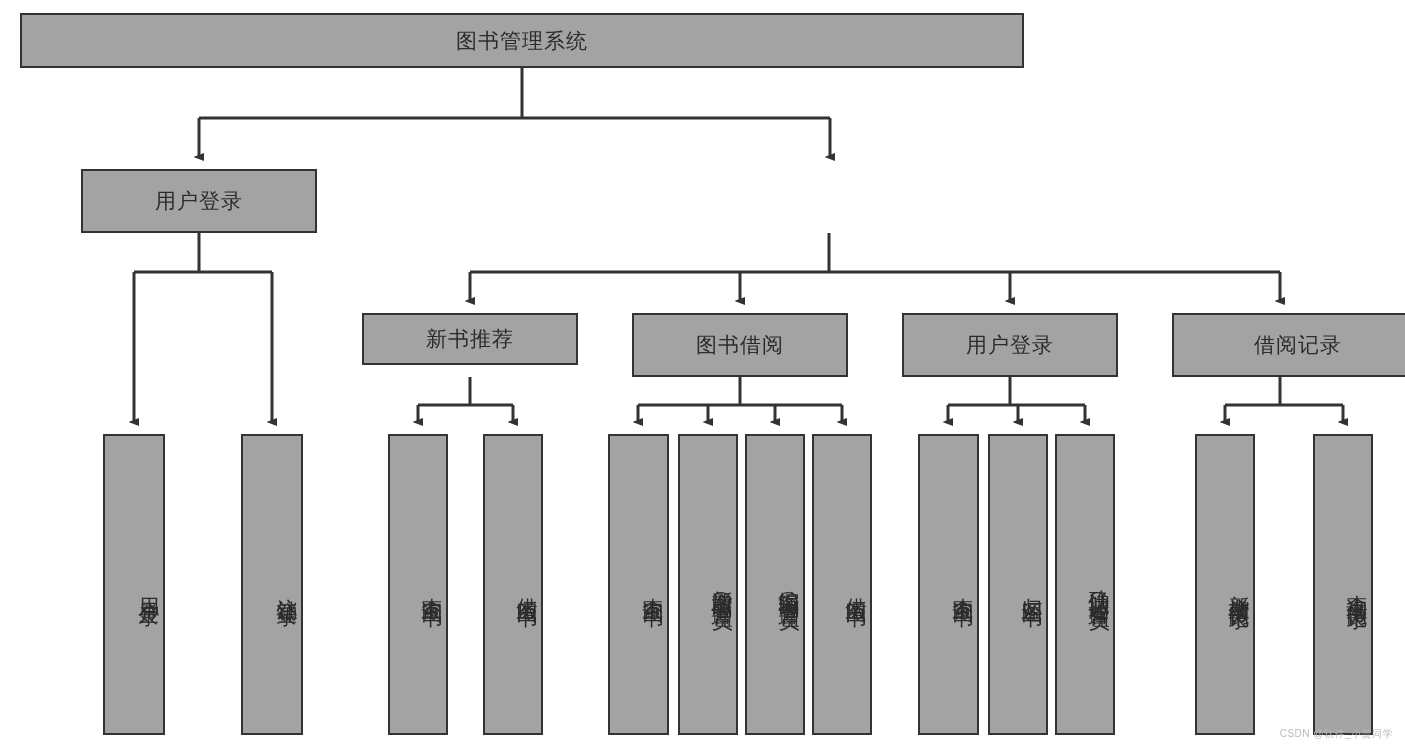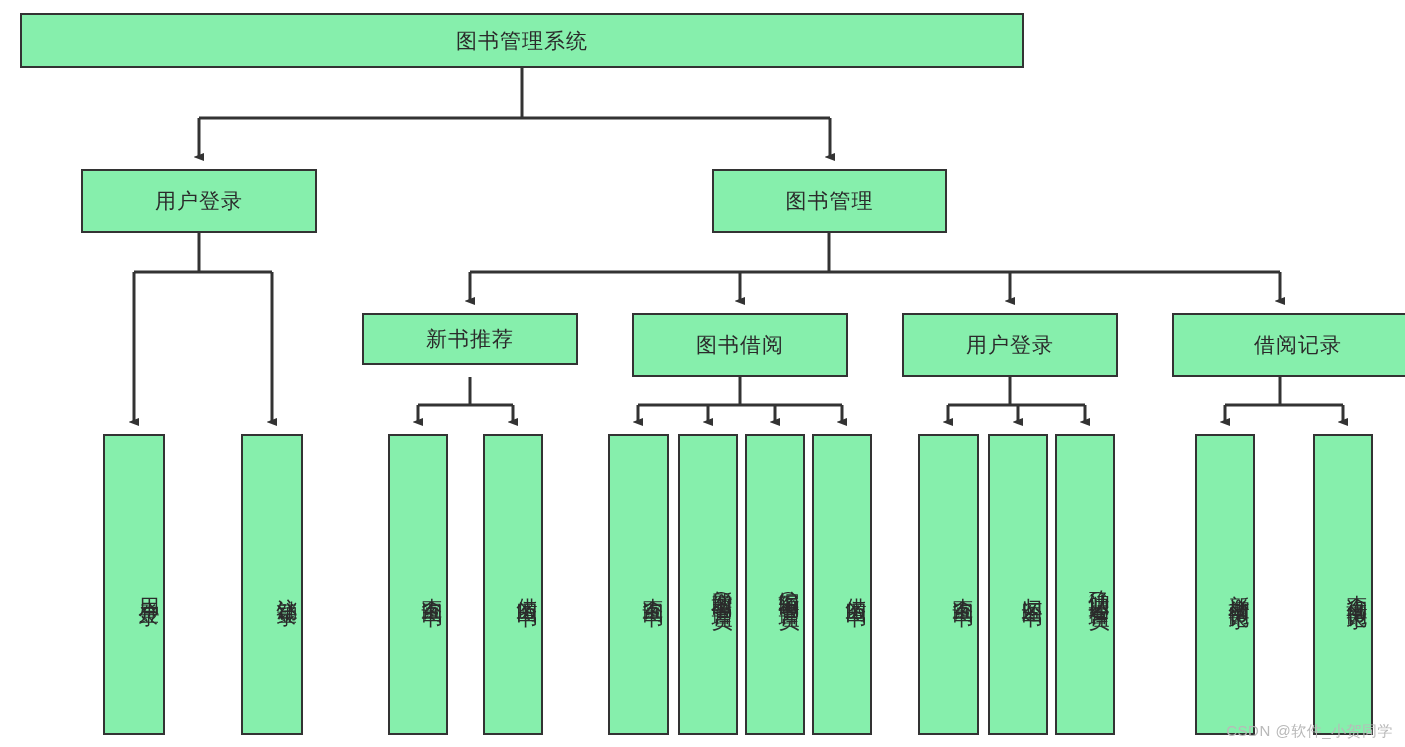--- a/index.html
+++ b/index.html
@@ -22,21 +22,21 @@
     left: 0;
     top: 0;
     width: 1405px;
     height: 747px;
     pointer-events: none;
   }
   .node {
     position: absolute;
     box-sizing: border-box;
     border: 2px solid #333333;
-    background: #86efac;
+    background: #a3a3a3;
     display: flex;
     align-items: center;
     justify-content: center;
     color: #2b2b2b;
   }
   .node.horiz {
     font-size: 21px;
     letter-spacing: 1px;
     line-height: 1.1;
   }
@@ -51,21 +51,21 @@
   }
   .node.vert .vtext {
     writing-mode: vertical-rl;
     text-orientation: upright;
     white-space: nowrap;
   }
   #watermark {
     position: absolute;
     right: 12px;
     bottom: 6px;
-    font-size: 15px;
+    font-size: 10px;
     color: #b9b9b9;
     letter-spacing: 0.5px;
     white-space: nowrap;
   }
 </style>
 </head>
 <body>
 
 <div id="canvas">
 
@@ -120,23 +120,20 @@
     </g>
   </svg>
 
   <div class="node horiz" style="left:20px; top:13px; width:1004px; height:55px;">
     <span>图书管理系统</span>
   </div>
 
   <div class="node horiz" style="left:81px; top:169px; width:236px; height:64px;">
     <span>用户登录</span>
   </div>
-  <div class="node horiz" style="left:712px; top:169px; width:235px; height:64px;">
-    <span>图书管理</span>
-  </div>
 
   <div class="node horiz" style="left:362px; top:313px; width:216px; height:52px;">
     <span>新书推荐</span>
   </div>
   <div class="node horiz" style="left:632px; top:313px; width:216px; height:64px;align-items:center;">
     <span>图书借阅</span>
   </div>
   <div class="node horiz" style="left:902px; top:313px; width:216px; height:64px;">
     <span>用户登录</span>
   </div>

